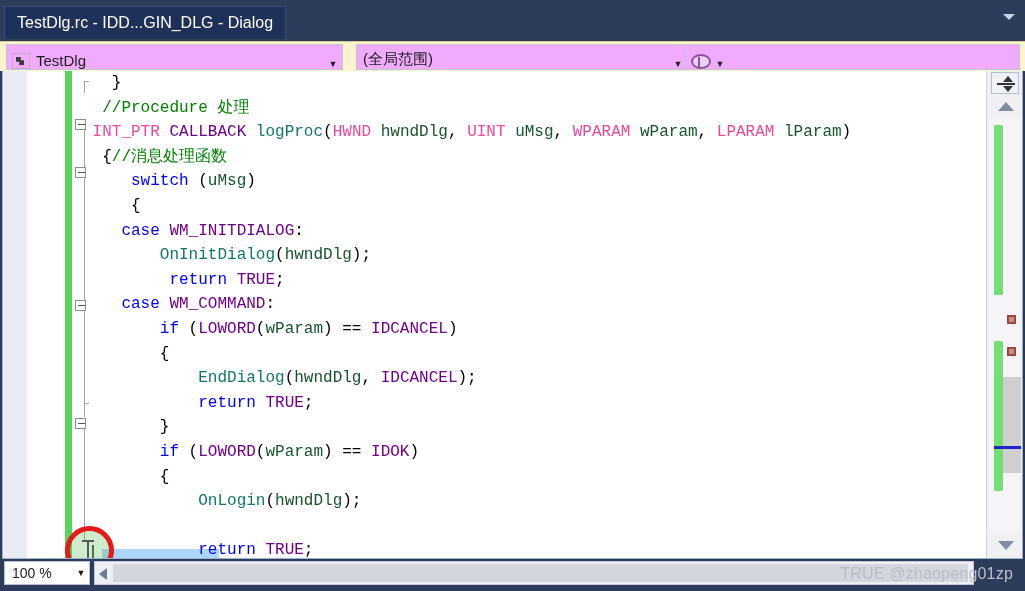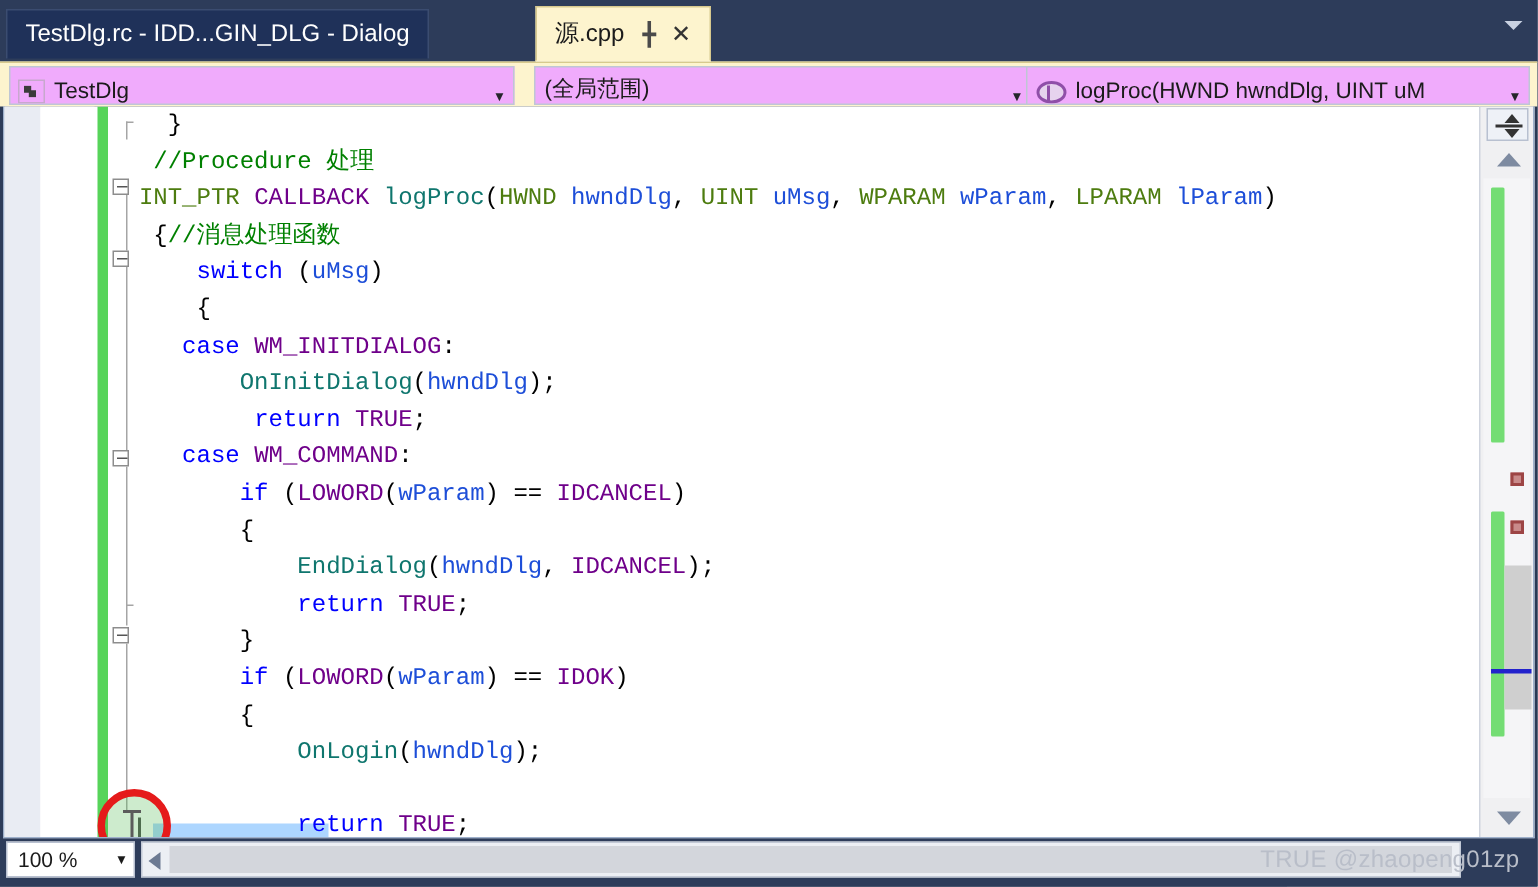--- a/index.html
+++ b/index.html
@@ -184,24 +184,24 @@
     position: absolute; left: 80px; top: 0;
     width: 900px;
     font-family: "Liberation Mono", "DejaVu Sans Mono", monospace;
     font-size: 16px;
     line-height: 24.6px;
     white-space: pre;
     color: #000000;
   }
   .code .ln { height: 24.6px; }
   .kw   { color: #0000ff; }
-  .type { color: #4d7c0f; }
+  .type { color: #ec4899; }
   .macro{ color: #6f008a; }
   .cmt  { color: #008000; }
-  .var  { color: #1d4ed8; }
+  .var  { color: #14532d; }
   .fn   { color: #0f766e; }
   .pun  { color: #000000; }
 
   .selection {
     position: absolute;
     left: 99px; top: 478px;
     width: 117px; height: 22px;
     background: #add6ff;
   }
   .caret {
@@ -342,41 +342,35 @@
 </style>
 </head>
 <body>
 
 <div id="app">
 
   <div class="tabstrip">
     <div class="tab inactive">
       <span class="tab-title">TestDlg.rc - IDD...GIN_DLG - Dialog</span>
     </div>
-    <div class="tab active">
-      <span class="tab-title">源.cpp</span>
-      <span class="tab-pin">╋</span>
-      <span class="tab-close">✕</span>
-    </div>
     <div class="tabstrip-chevron"></div>
   </div>
 
   <div class="navbar">
     <div class="combo c1">
       <span class="glyph-box"></span>
       <span class="combo-label">TestDlg</span>
       <span class="combo-arrow">▼</span>
     </div>
     <div class="combo c2">
       <span class="combo-label">(全局范围)</span>
       <span class="combo-arrow">▼</span>
     </div>
     <div class="combo c3">
       <span class="glyph-circle"></span>
-      <span class="combo-label">logProc(HWND hwndDlg, UINT uM</span>
       <span class="combo-arrow">▼</span>
     </div>
   </div>
 
   <div class="editor-frame">
     <div class="gutter-outer"></div>
     <div class="gutter-sel"></div>
     <div class="changebar"></div>
 
     <div class="foldcol">

